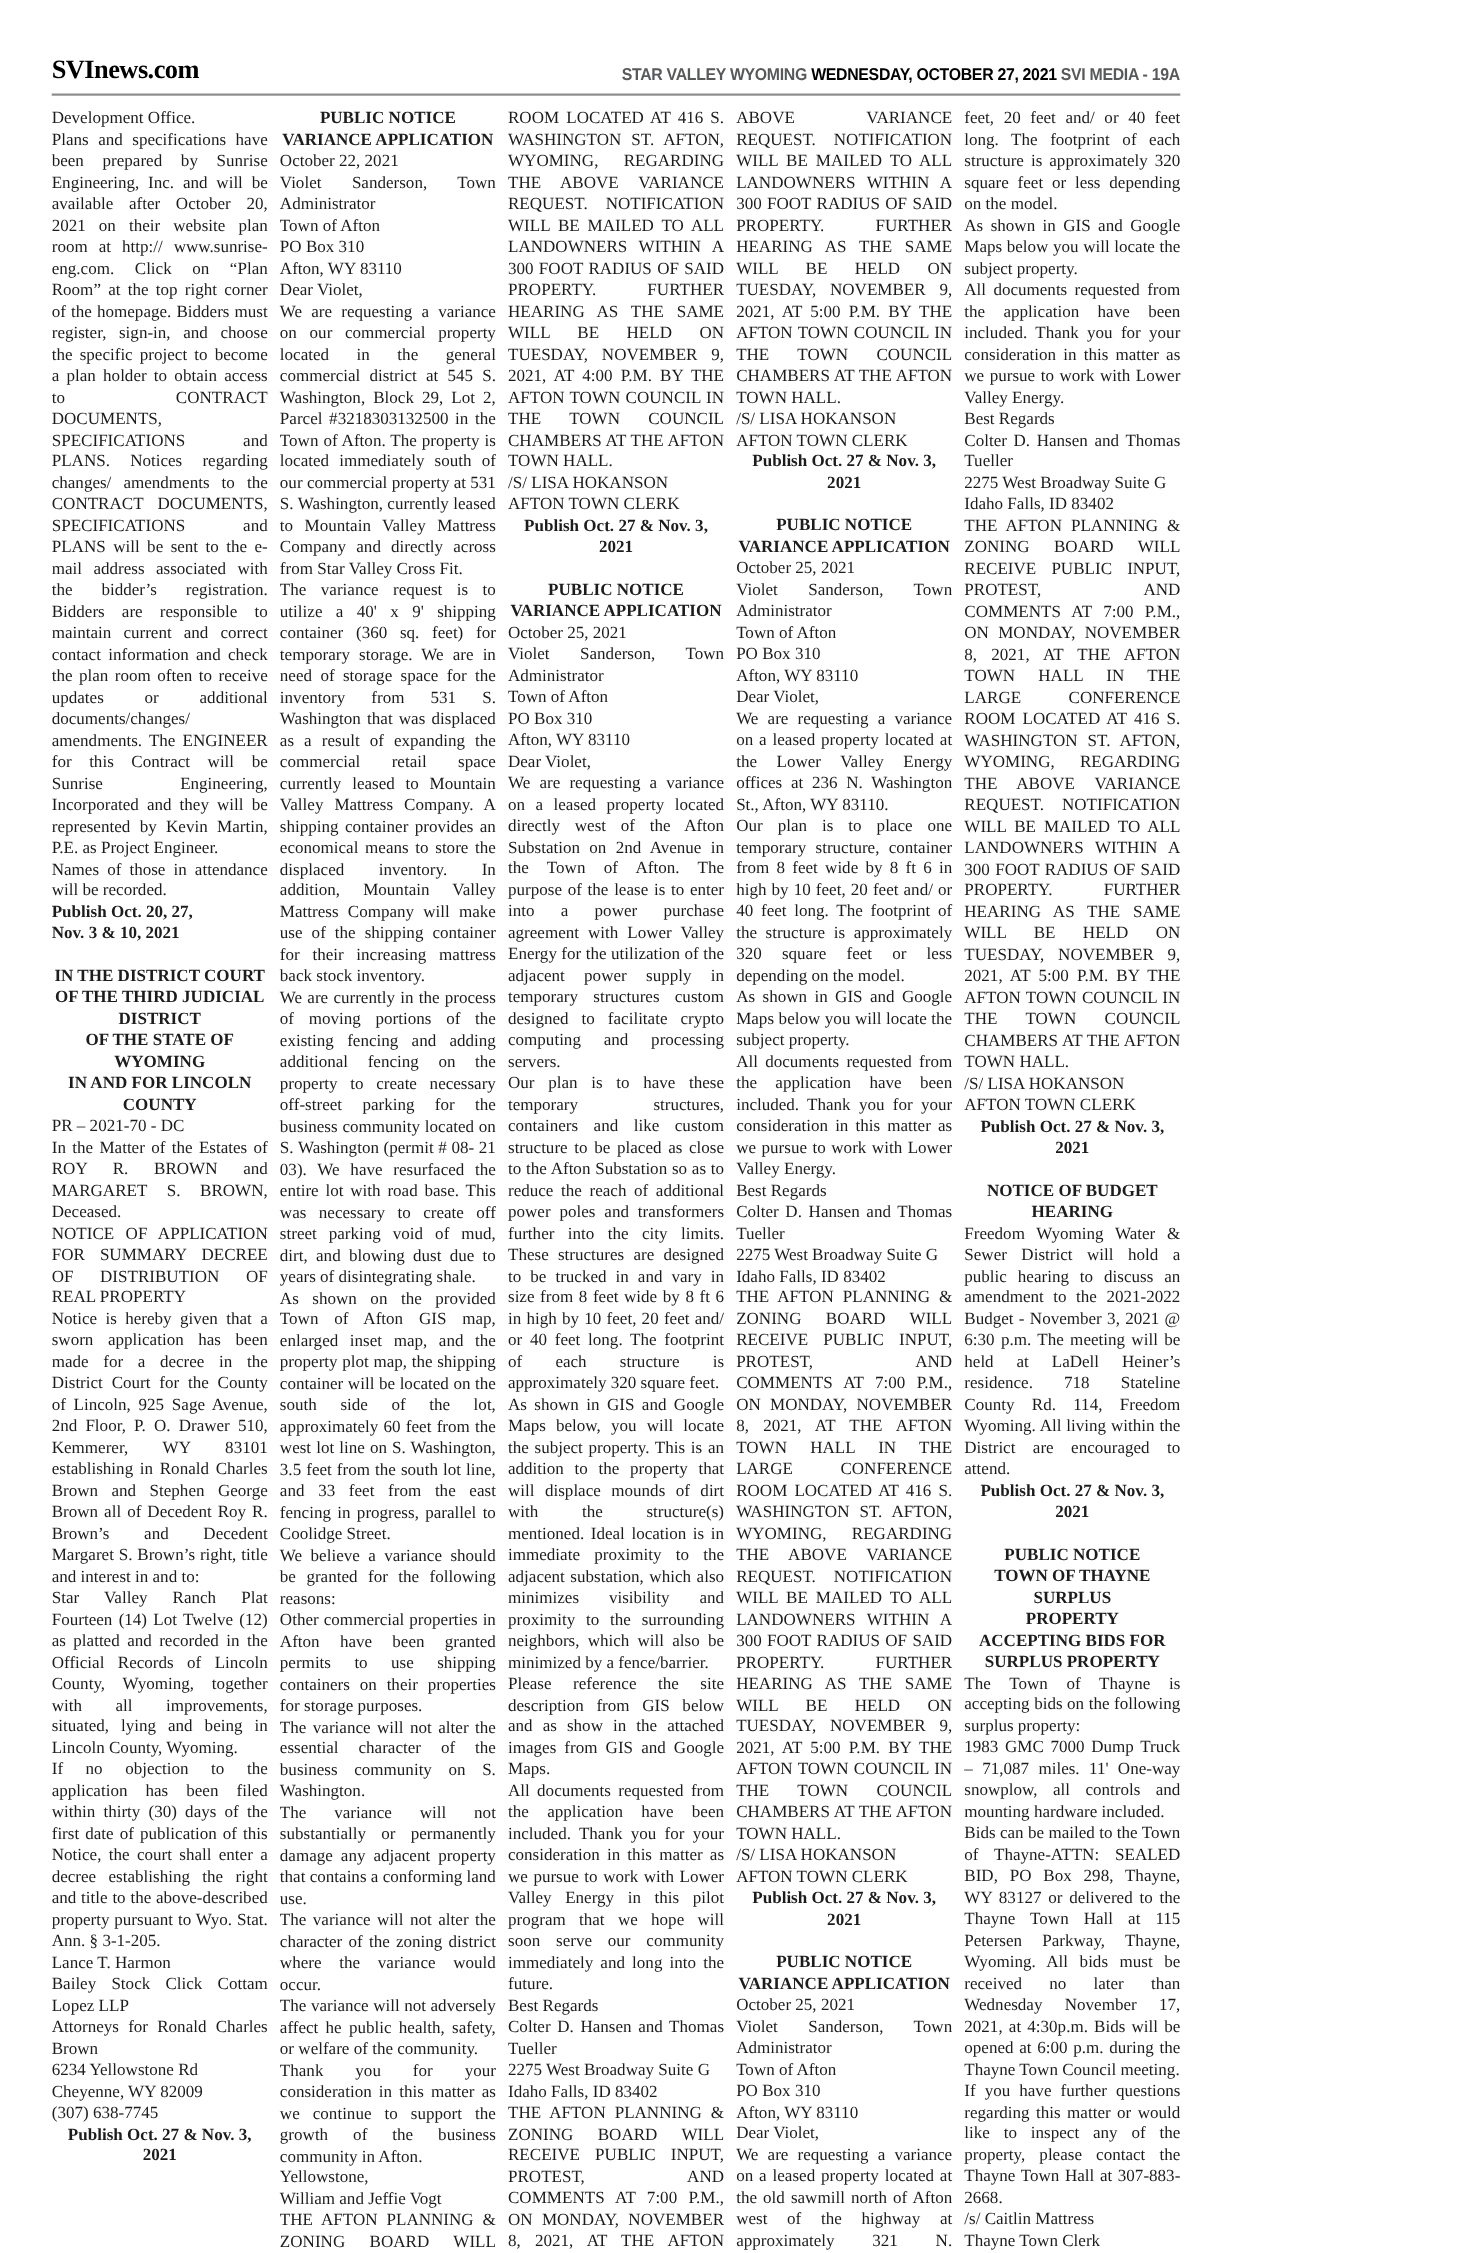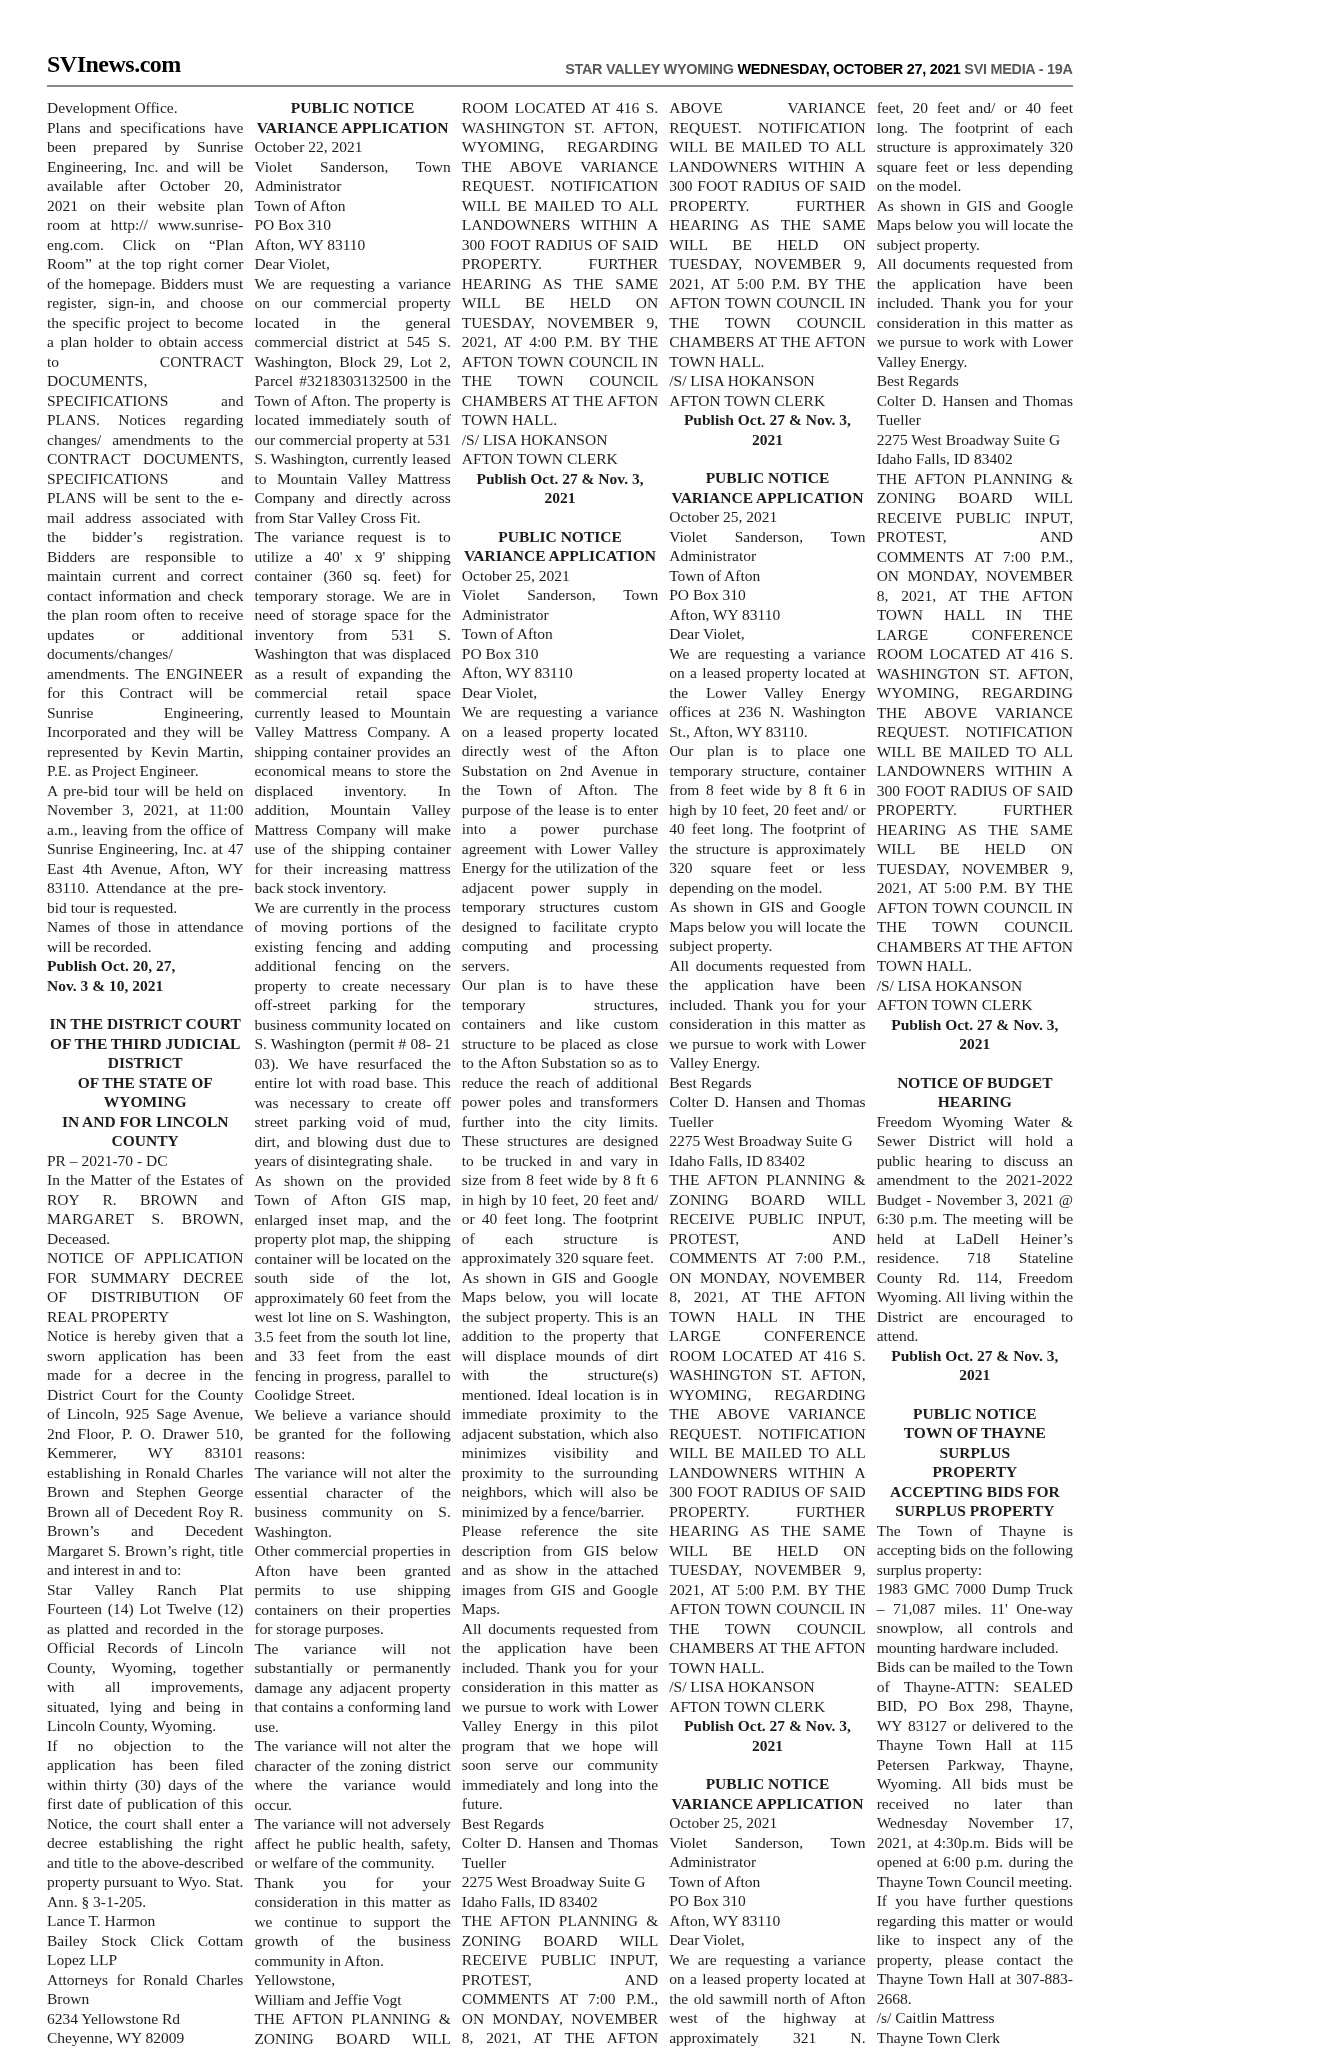--- a/index.html
+++ b/index.html
@@ -52,21 +52,20 @@
 <div class="page">
   <div class="masthead">
     <div class="logo">SVInews.com</div>
     <div class="pageinfo"><span>STAR VALLEY WYOMING </span><span class="date">WEDNESDAY, OCTOBER 27, 2021</span><span> SVI MEDIA - 19A</span></div>
   </div>
 
   <div class="cols">
     <div class="col">
         <div class="blk p">Development Office.</div>
         <div class="blk p">Plans and specifications have been prepared by Sunrise Engineering, Inc. and will be available after October 20, 2021 on their website plan room at http:// www.sunrise-eng.com. Click on “Plan Room” at the top right corner of the homepage. Bidders must register, sign-in, and choose the specific project to become a plan holder to obtain access to CONTRACT DOCUMENTS, SPECIFICATIONS and PLANS. Notices regarding changes/ amendments to the CONTRACT DOCUMENTS, SPECIFICATIONS and PLANS will be sent to the e-mail address associated with the bidder’s registration. Bidders are responsible to maintain current and correct contact information and check the plan room often to receive updates or additional documents/changes/ amendments. The ENGINEER for this Contract will be Sunrise Engineering, Incorporated and they will be represented by Kevin Martin, P.E. as Project Engineer.</div>
-        <div class="blk p">A pre-bid tour will be held on November 3, 2021, at 11:00 a.m., leaving from the office of Sunrise Engineering, Inc. at 47 East 4th Avenue, Afton, WY 83110. Attendance at the pre-bid tour is requested.</div>
         <div class="blk p">Names of those in attendance will be recorded.</div>
         <div class="blk publish-right">Publish Oct. 20, 27,
 Nov. 3 &amp; 10, 2021</div>
         <div class="blk heading">IN THE DISTRICT COURT
 OF THE THIRD JUDICIAL
 DISTRICT
 OF THE STATE OF WYOMING
 IN AND FOR LINCOLN
 COUNTY</div>
         <div class="blk p">PR – 2021-70 - DC</div>
@@ -90,22 +89,22 @@
         <div class="blk p">Violet Sanderson, Town Administrator</div>
         <div class="blk p">Town of Afton</div>
         <div class="blk p">PO Box 310</div>
         <div class="blk p">Afton, WY 83110</div>
         <div class="blk p">Dear Violet,</div>
         <div class="blk p">We are requesting a variance on our commercial property located in the general commercial district at 545 S. Washington, Block 29, Lot 2, Parcel #3218303132500 in the Town of Afton.  The property is located immediately south of our commercial property at 531 S. Washington, currently leased to Mountain Valley Mattress Company and directly across from Star Valley Cross Fit.</div>
         <div class="blk p">The variance request is to utilize a 40' x 9' shipping container (360 sq. feet) for temporary storage. We are in need of storage space for the inventory from 531 S. Washington that was displaced as a result of expanding the commercial retail space currently leased to Mountain Valley Mattress Company.  A shipping container provides an economical means to store the displaced inventory. In addition, Mountain Valley Mattress Company will make use of the shipping container for their increasing mattress back stock inventory.</div>
         <div class="blk p">We are currently in the process of moving portions of the existing fencing and adding additional fencing on the property to create necessary off-street parking for the business community located on S. Washington (permit # 08- 21 03). We have resurfaced the entire lot with road base. This was necessary to create off street parking void of mud, dirt, and blowing dust due to years of disintegrating shale.</div>
         <div class="blk p">As shown on the provided Town of Afton GIS map, enlarged inset map, and the property plot map, the shipping container will be located on the south side of the lot, approximately 60 feet from the west lot line on S. Washington, 3.5 feet from the south lot line, and 33 feet from the east fencing in progress, parallel to Coolidge Street.</div>
         <div class="blk p">We believe a variance should be granted for the following reasons:</div>
+        <div class="blk p">Other commercial properties in Afton have been granted permits to use shipping containers on their properties for storage purposes.</div>
         <div class="blk p">The variance will not alter the essential character of the business community on S. Washington.</div>
-        <div class="blk p">Other commercial properties in Afton have been granted permits to use shipping containers on their properties for storage purposes.</div>
         <div class="blk p">The variance will not substantially or permanently damage any adjacent property that contains a conforming land use.</div>
         <div class="blk p">The variance will not alter the character of the zoning district where the variance would occur.</div>
         <div class="blk p">The variance will not adversely affect he public health, safety, or welfare of the community.</div>
         <div class="blk p">Thank you for your consideration in this matter as we continue to support the growth of the business community in Afton.</div>
         <div class="blk p">Yellowstone,</div>
         <div class="blk p">William and Jeffie Vogt</div>
         <div class="blk p">THE AFTON PLANNING &amp; ZONING BOARD WILL RECEIVE PUBLIC INPUT, PROTEST, AND COMMENTS AT 7:00 P.M., ON MONDAY, NOVEMBER 8, 2021, AT THE AFTON TOWN HALL IN THE LARGE CONFERENCE</div>
       </div>
     <div class="col">
         <div class="blk p">ROOM LOCATED AT 416 S. WASHINGTON ST. AFTON, WYOMING, REGARDING THE ABOVE VARIANCE REQUEST. NOTIFICATION WILL BE MAILED TO ALL LANDOWNERS WITHIN A 300 FOOT RADIUS OF SAID PROPERTY.  FURTHER HEARING AS THE SAME WILL BE HELD ON TUESDAY, NOVEMBER 9, 2021, AT 4:00 P.M. BY THE AFTON TOWN COUNCIL IN THE TOWN COUNCIL CHAMBERS AT THE AFTON TOWN HALL.</div>

